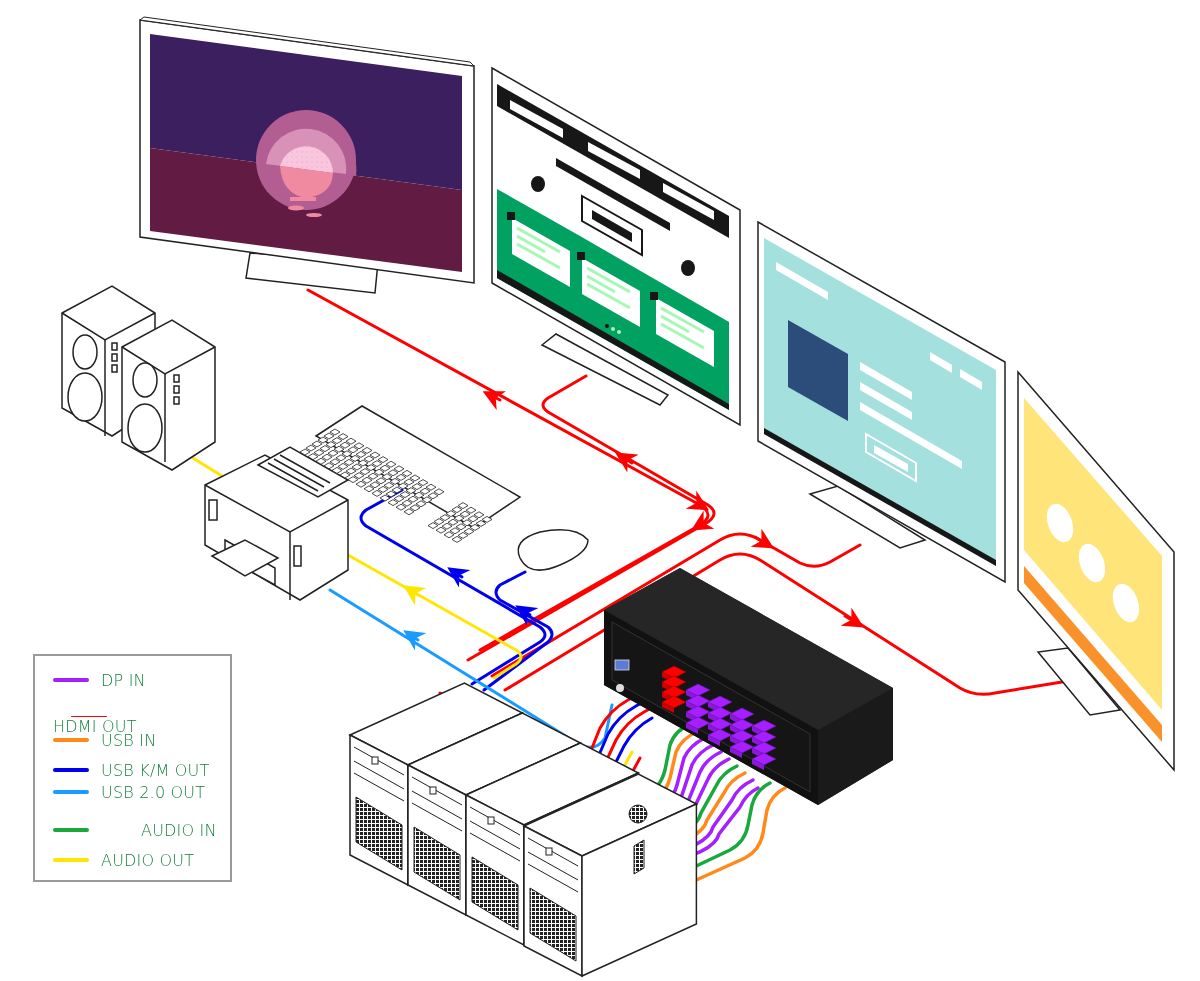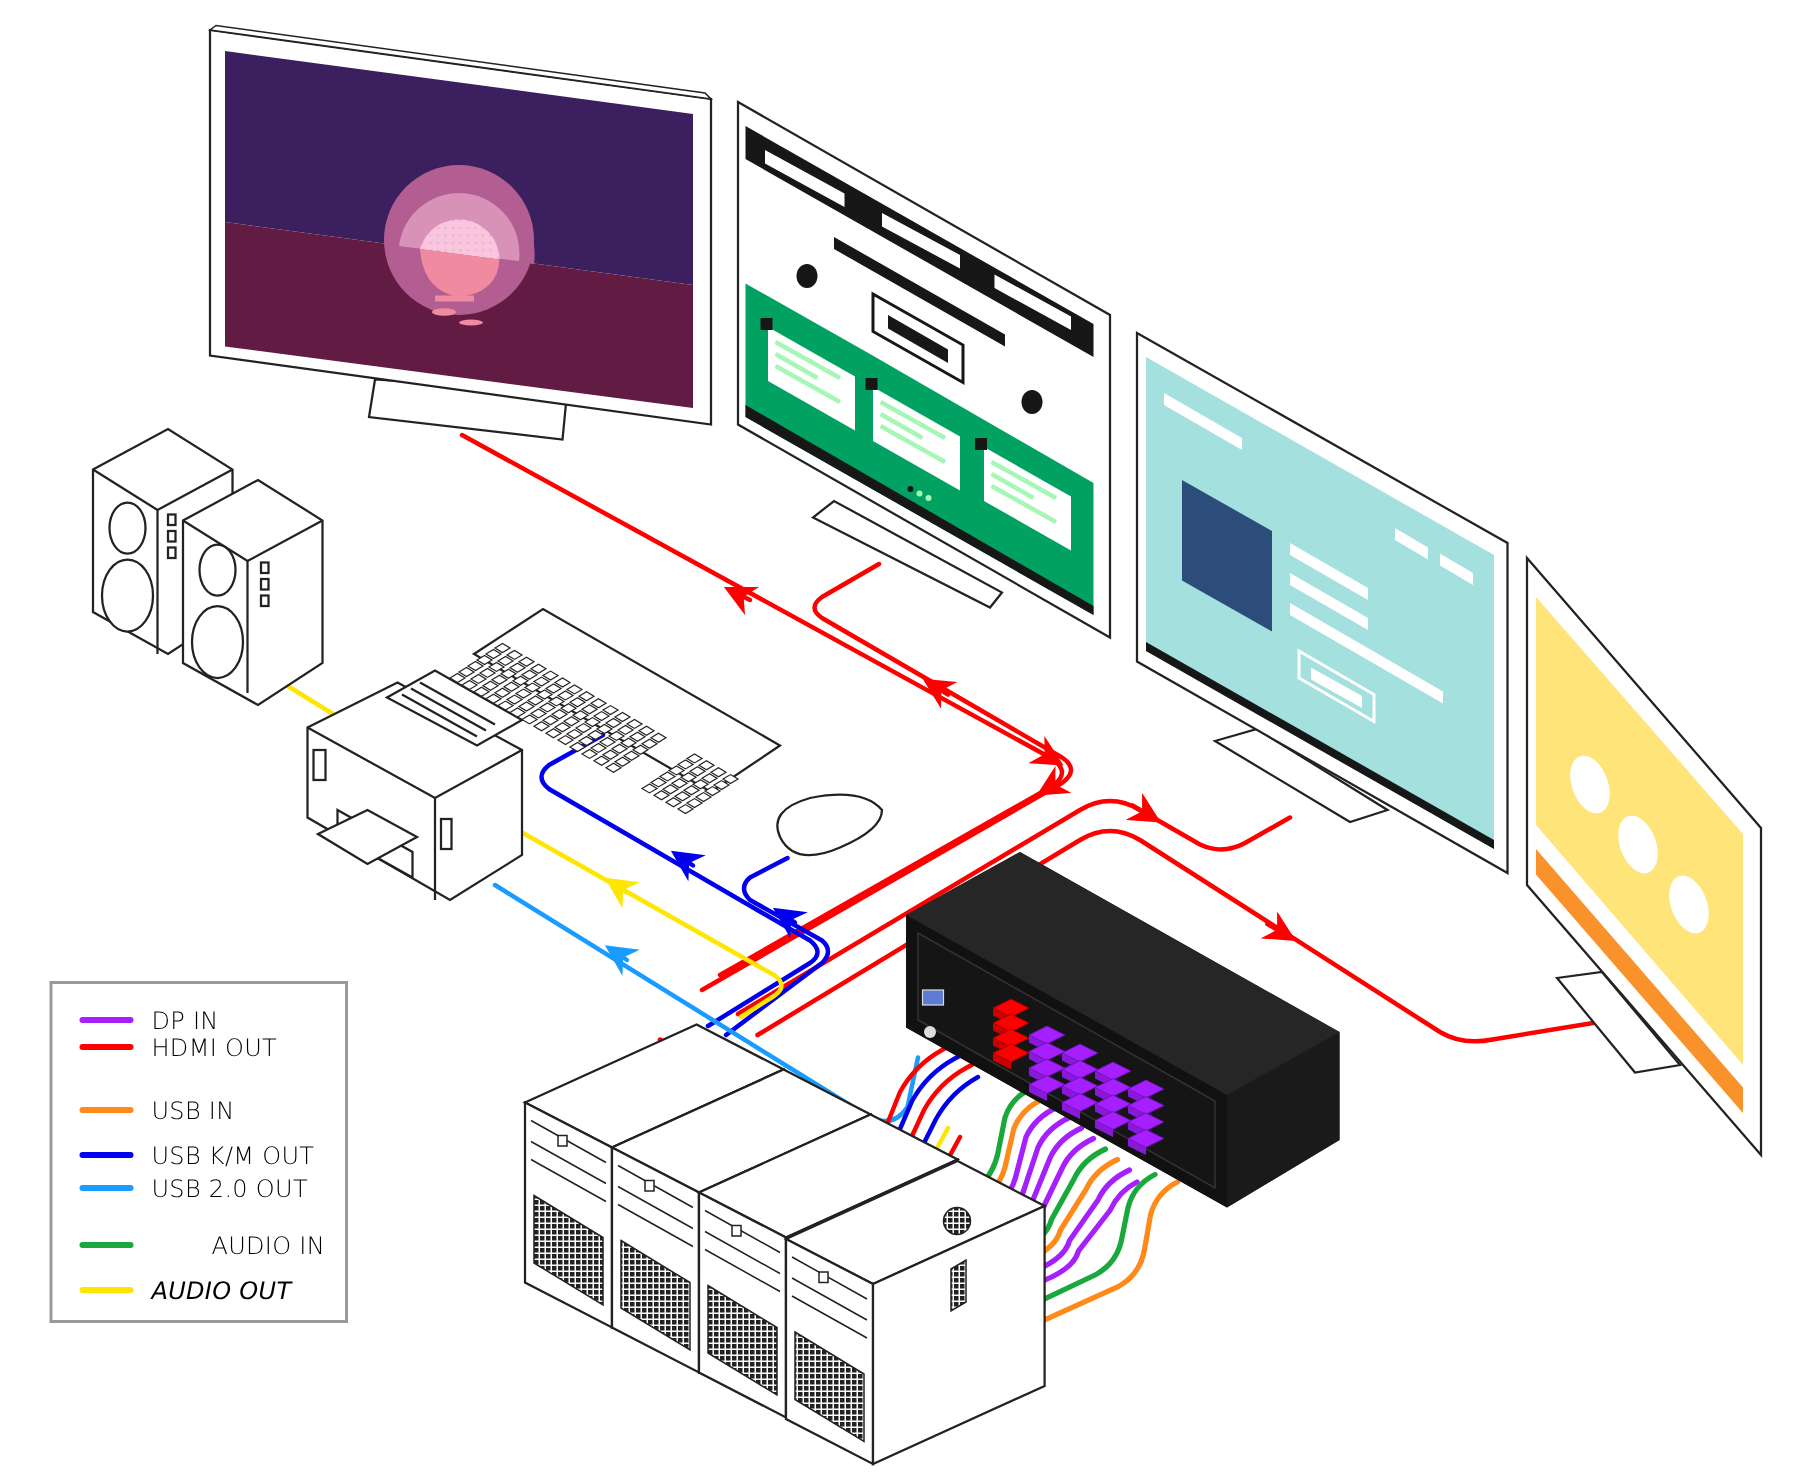--- a/index.html
+++ b/index.html
@@ -1,21 +1,21 @@
 <!DOCTYPE html>
 <html><head>
 <meta charset="utf-8">
 <style>
   html, body { margin:0; padding:0; background:#ffffff; }
   body { width:1200px; height:981px; position:relative; overflow:hidden; font-family:"Liberation Sans", sans-serif; }
   svg#diagram { position:absolute; left:0; top:0; }
   .legend { position:absolute; left:33px; top:654px; width:199px; height:228px; border:2px solid #9a9a9a; background:#fff; box-sizing:border-box; }
   .legend-item { position:absolute; left:18px; height:20px; display:flex; align-items:center; }
   .legend-swatch { width:36px; height:4px; border-radius:2px; margin-right:12px; }
-  .legend-label { font-size:16px; color:#000000; font-family:"DejaVu Sans", sans-serif; font-weight:300; letter-spacing:0.2px; }
+  .legend-label { font-size:16px; color:#15803d; font-family:"DejaVu Sans", sans-serif; font-weight:300; letter-spacing:0.2px; }
 </style>
 </head>
 <body>
 
 <svg id="diagram" width="1200" height="981" viewBox="0 0 1200 981" xmlns="http://www.w3.org/2000/svg">
   <defs>
     <marker id="arrRed" viewBox="0 0 10 10" refX="5" refY="5" markerWidth="7" markerHeight="7" orient="auto">
         <path d="M0,0 L10,5 L0,10 L3,5 z" fill="#ff0000"></path>
       </marker>
     <marker id="arrBlue" viewBox="0 0 10 10" refX="5" refY="5" markerWidth="7" markerHeight="7" orient="auto">
@@ -415,37 +415,37 @@
         <path d="M634,846 L644,840 L644,868 L634,874 Z" fill="url(#grille)" stroke="#222"></path>
       </g>
     </g>
 </svg>
 
 <div class="legend" id="legend">
     <div class="legend-item" style="top: 14px;">
       <span class="legend-swatch" style="background: rgb(165, 31, 255);"></span>
       <span class="legend-label">DP IN</span>
     </div>
-    <div class="legend-item" style="top: 32px;">
+    <div class="legend-item" style="top: 60px; flex-direction: column;">
       <span class="legend-swatch" style="background: rgb(255, 0, 0);"></span>
       <span class="legend-label">HDMI OUT</span>
     </div>
     <div class="legend-item" style="top: 74px;">
       <span class="legend-swatch" style="background: rgb(255, 138, 26);"></span>
       <span class="legend-label">USB IN</span>
     </div>
     <div class="legend-item" style="top: 104px; text-align: center;">
       <span class="legend-swatch" style="background: rgb(0, 0, 238);"></span>
       <span class="legend-label">USB K/M OUT</span>
     </div>
     <div class="legend-item" style="top: 126px;">
       <span class="legend-swatch" style="background: rgb(26, 155, 255);"></span>
       <span class="legend-label">USB 2.0 OUT</span>
     </div>
     <div class="legend-item" style="top: 164px; gap: 40px;">
       <span class="legend-swatch" style="background: rgb(26, 168, 60);"></span>
       <span class="legend-label">AUDIO IN</span>
     </div>
-    <div class="legend-item" style="top: 194px; font-style: italic;">
+    <div class="legend-item" style="top: 194px;">
       <span class="legend-swatch" style="background: rgb(255, 230, 0);"></span>
       <span class="legend-label">AUDIO OUT</span>
     </div>
   </div>
 
 </body></html>

